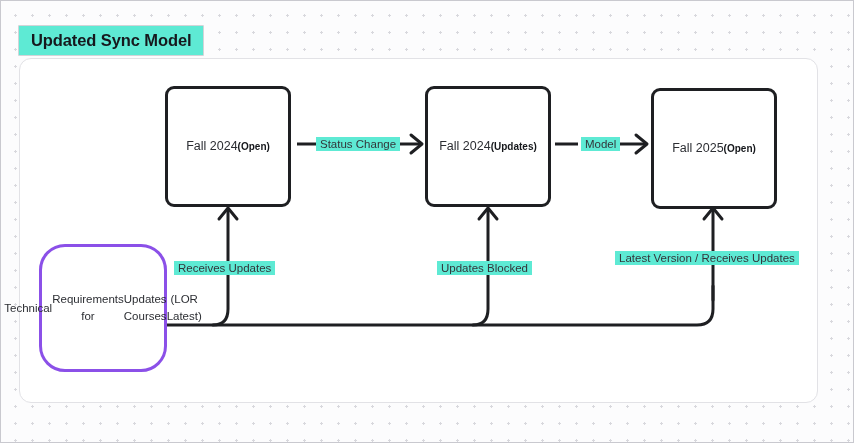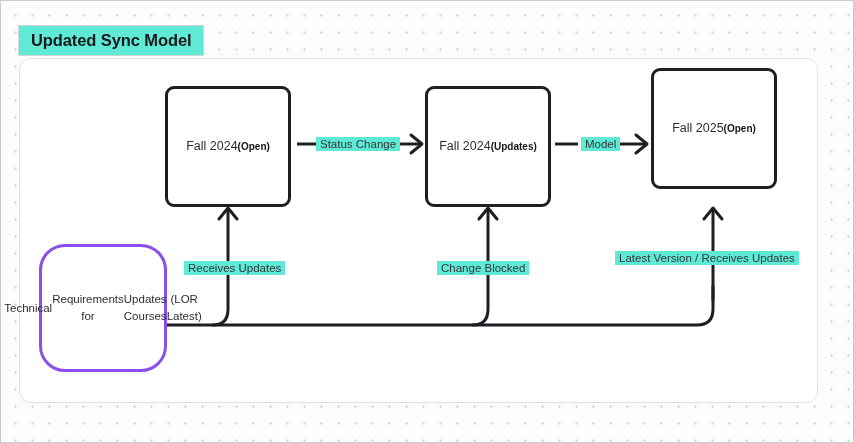--- a/index.html
+++ b/index.html
@@ -153,33 +153,33 @@
 <div class="node" style="left:165px; top:86px; width:126px; height:121px;">
   <div class="line1">Fall 2024</div>
   <div class="line2">(Open)</div>
 </div>
 
 <div class="node" style="left:425px; top:86px; width:126px; height:121px;">
   <div class="line1">Fall 2024</div>
   <div class="line2">(Updates)</div>
 </div>
 
-<div class="node" style="left:651px; top:68px; width:126px; height:121px;">
+<div class="node" style="left:651px; top:88px; width:126px; height:121px;">
   <div class="line1">Fall 2025</div>
   <div class="line2">(Open)</div>
 </div>
 
 <div class="node lor" style="left:39px; top:244px; width:128px; height:128px;border-radius:26px;">
   <div class="ln">Technical</div>
   <div class="ln">Requirements for</div>
   <div class="ln">Updates Courses</div>
   <div class="ln">(LOR Latest)</div>
 </div>
 
 <div class="edge-label" style="left:316px; top:137px;">Status Change</div>
 
 <div class="edge-label" style="left:581px; top:137px;">Model</div>
 
-<div class="edge-label" style="left:184px; top:261px;">Receives Updates</div>
+<div class="edge-label" style="left:174px; top:261px;">Receives Updates</div>
 
-<div class="edge-label" style="left:437px; top:261px;">Change Blocked</div>
+<div class="edge-label" style="left:437px; top:261px;">Updates Blocked</div>
 
 <div class="edge-label" style="left:615px; top:251px;">Latest Version / Receives Updates</div>
 
 </body></html>

